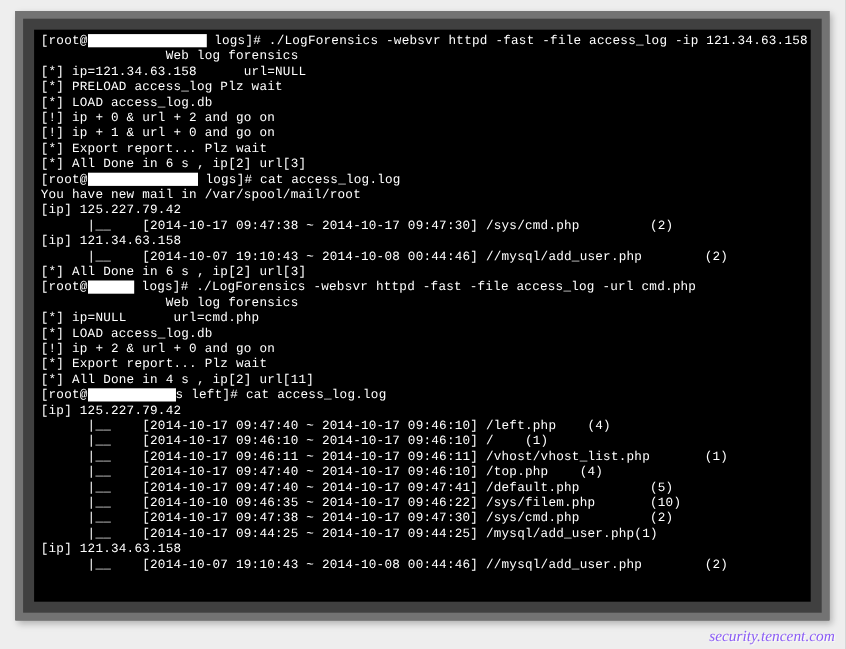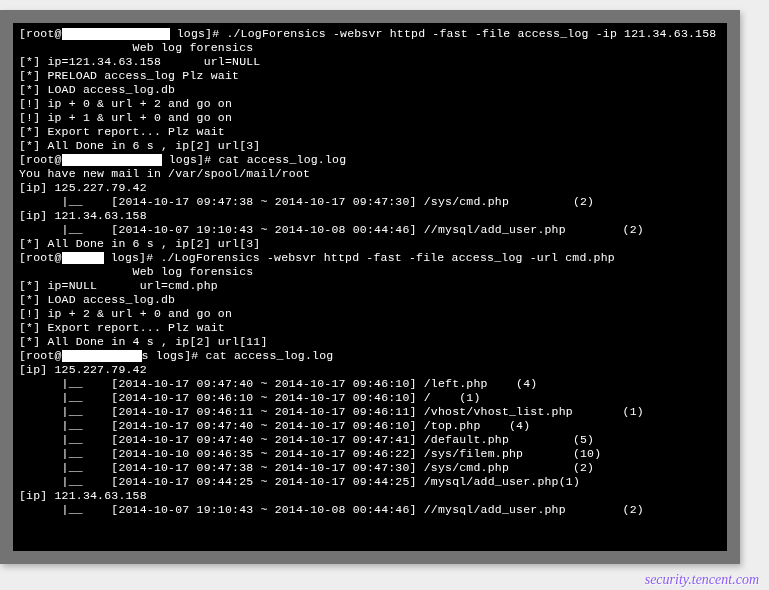--- a/index.html
+++ b/index.html
@@ -6,26 +6,26 @@
   body {
     background: #eeeeee;
     width: 769px;
     height: 590px;
     font-family: "Courier New", Consolas, monospace;
     font-size: 12px;
     position: relative;
   }
   .frame {
     position: absolute;
-    left: 0;
+    left: 14px;
     top: 10px;
     width: 740px;
     height: 554px;
-    background: #737373;
-    border: 3px solid #737373;
+    background: #404040;
+    border: 7px solid #737373;
     box-shadow: 2px 3px 6px rgba(0,0,0,0.25);
   }
   .terminal {
     position: absolute;
     left: 10px;
     top: 10px;
     right: 10px;
     bottom: 10px;
     background: #000000;
     color: #ffffff;
@@ -96,21 +96,21 @@
     <div class="line">[*] All Done in 6 s , ip[2] url[3]</div>
 
     <div class="line"><span>[root@</span><span class="red3"></span><span> logs]# </span><span>./LogForensics -websvr httpd -fast -file access_log -url cmd.php</span></div>
     <div class="line">                Web log forensics</div>
     <div class="line">[*] ip=NULL      url=cmd.php</div>
     <div class="line">[*] LOAD access_log.db</div>
     <div class="line">[!] ip + 2 &amp; url + 0 and go on</div>
     <div class="line">[*] Export report... Plz wait</div>
     <div class="line">[*] All Done in 4 s , ip[2] url[11]</div>
 
-    <div class="line"><span>[root@</span><span class="red4"></span><span>s logs]# </span><span>cat access_log.log</span></div>
+    <div class="line"><span>[root@</span><span class="red4"></span><span>s left]# </span><span>cat access_log.log</span></div>
     <div class="line">[ip] 125.227.79.42</div>
     <div class="line">      |__    [2014-10-17 09:47:40 ~ 2014-10-17 09:46:10] /left.php    (4)</div>
     <div class="line">      |__    [2014-10-17 09:46:10 ~ 2014-10-17 09:46:10] /    (1)</div>
     <div class="line">      |__    [2014-10-17 09:46:11 ~ 2014-10-17 09:46:11] /vhost/vhost_list.php       (1)</div>
     <div class="line">      |__    [2014-10-17 09:47:40 ~ 2014-10-17 09:46:10] /top.php    (4)</div>
     <div class="line">      |__    [2014-10-17 09:47:40 ~ 2014-10-17 09:47:41] /default.php         (5)</div>
     <div class="line">      |__    [2014-10-10 09:46:35 ~ 2014-10-17 09:46:22] /sys/filem.php       (10)</div>
     <div class="line">      |__    [2014-10-17 09:47:38 ~ 2014-10-17 09:47:30] /sys/cmd.php         (2)</div>
     <div class="line">      |__    [2014-10-17 09:44:25 ~ 2014-10-17 09:44:25] /mysql/add_user.php(1)</div>
     <div class="line">[ip] 121.34.63.158</div>

